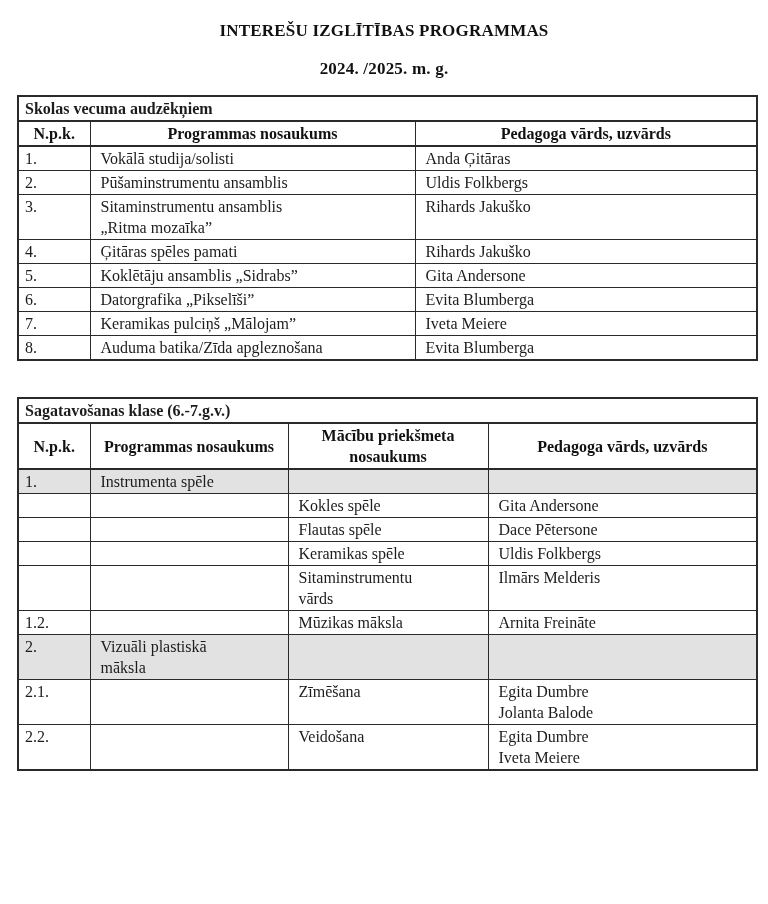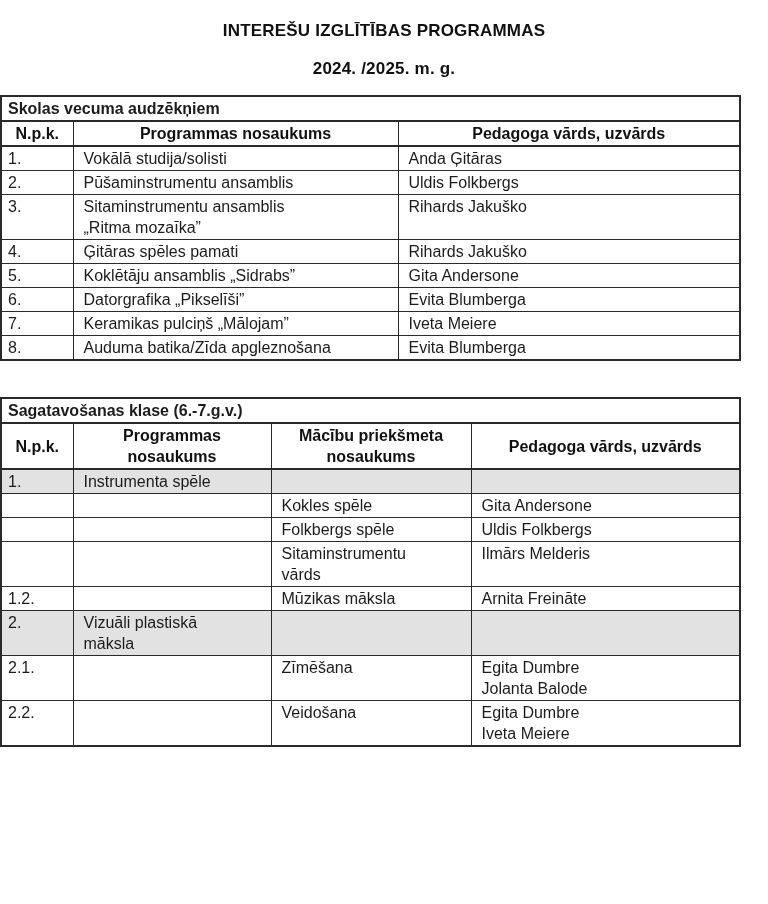--- a/index.html
+++ b/index.html
@@ -3,36 +3,37 @@
 <meta charset="utf-8">
 <style>
   html, body { margin: 0; padding: 0; }
   body {
     width: 768px; height: 904px;
     background: #ffffff;
     font-family: "Liberation Sans", sans-serif;
     color: #1c1c1c;
     overflow: hidden;
   }
-  .page { width: 768px; height: 824px; }
+  .page { width: 768px; height: 824px; font-family: Liberation Serif, serif; }
 
   .titles { text-align: center; padding-top: 19px; }
   .title-line {
     font-weight: bold;
     font-size: 17px;
     line-height: 23px;
     margin: 0 0 15px 0;
     color: #111111;
     letter-spacing: 0.2px;
   }
 
   table.doc {
     border-collapse: collapse;
     table-layout: fixed;
     width: 739px;
+    margin-left: 17px;
     border: 2px solid var(--border-color, #2a2a2a);
   }
   table.doc + table.doc { margin-top: 36px; }
 
   td.section-cell {
     color: var(--heading-color, #1a1a7e);
     font-weight: bold;
     font-size: 20px;
     line-height: 25px;
     padding: 7px 10px 18px 11px;
@@ -174,21 +175,27 @@
         </tr>
         <tr>
           <td></td>
           <td></td>
           <td>Kokles spēle</td>
           <td>Gita Andersone</td>
         </tr>
         <tr>
           <td></td>
           <td></td>
-          <td>Folkbergs spēle</td>
+          <td>Flautas spēle</td>
+          <td>Dace Pētersone</td>
+        </tr>
+        <tr>
+          <td></td>
+          <td></td>
+          <td>Keramikas spēle</td>
           <td>Uldis Folkbergs</td>
         </tr>
         <tr>
           <td></td>
           <td></td>
           <td>Sitaminstrumentu
 vārds</td>
           <td>Ilmārs Melderis</td>
         </tr>
         <tr>

